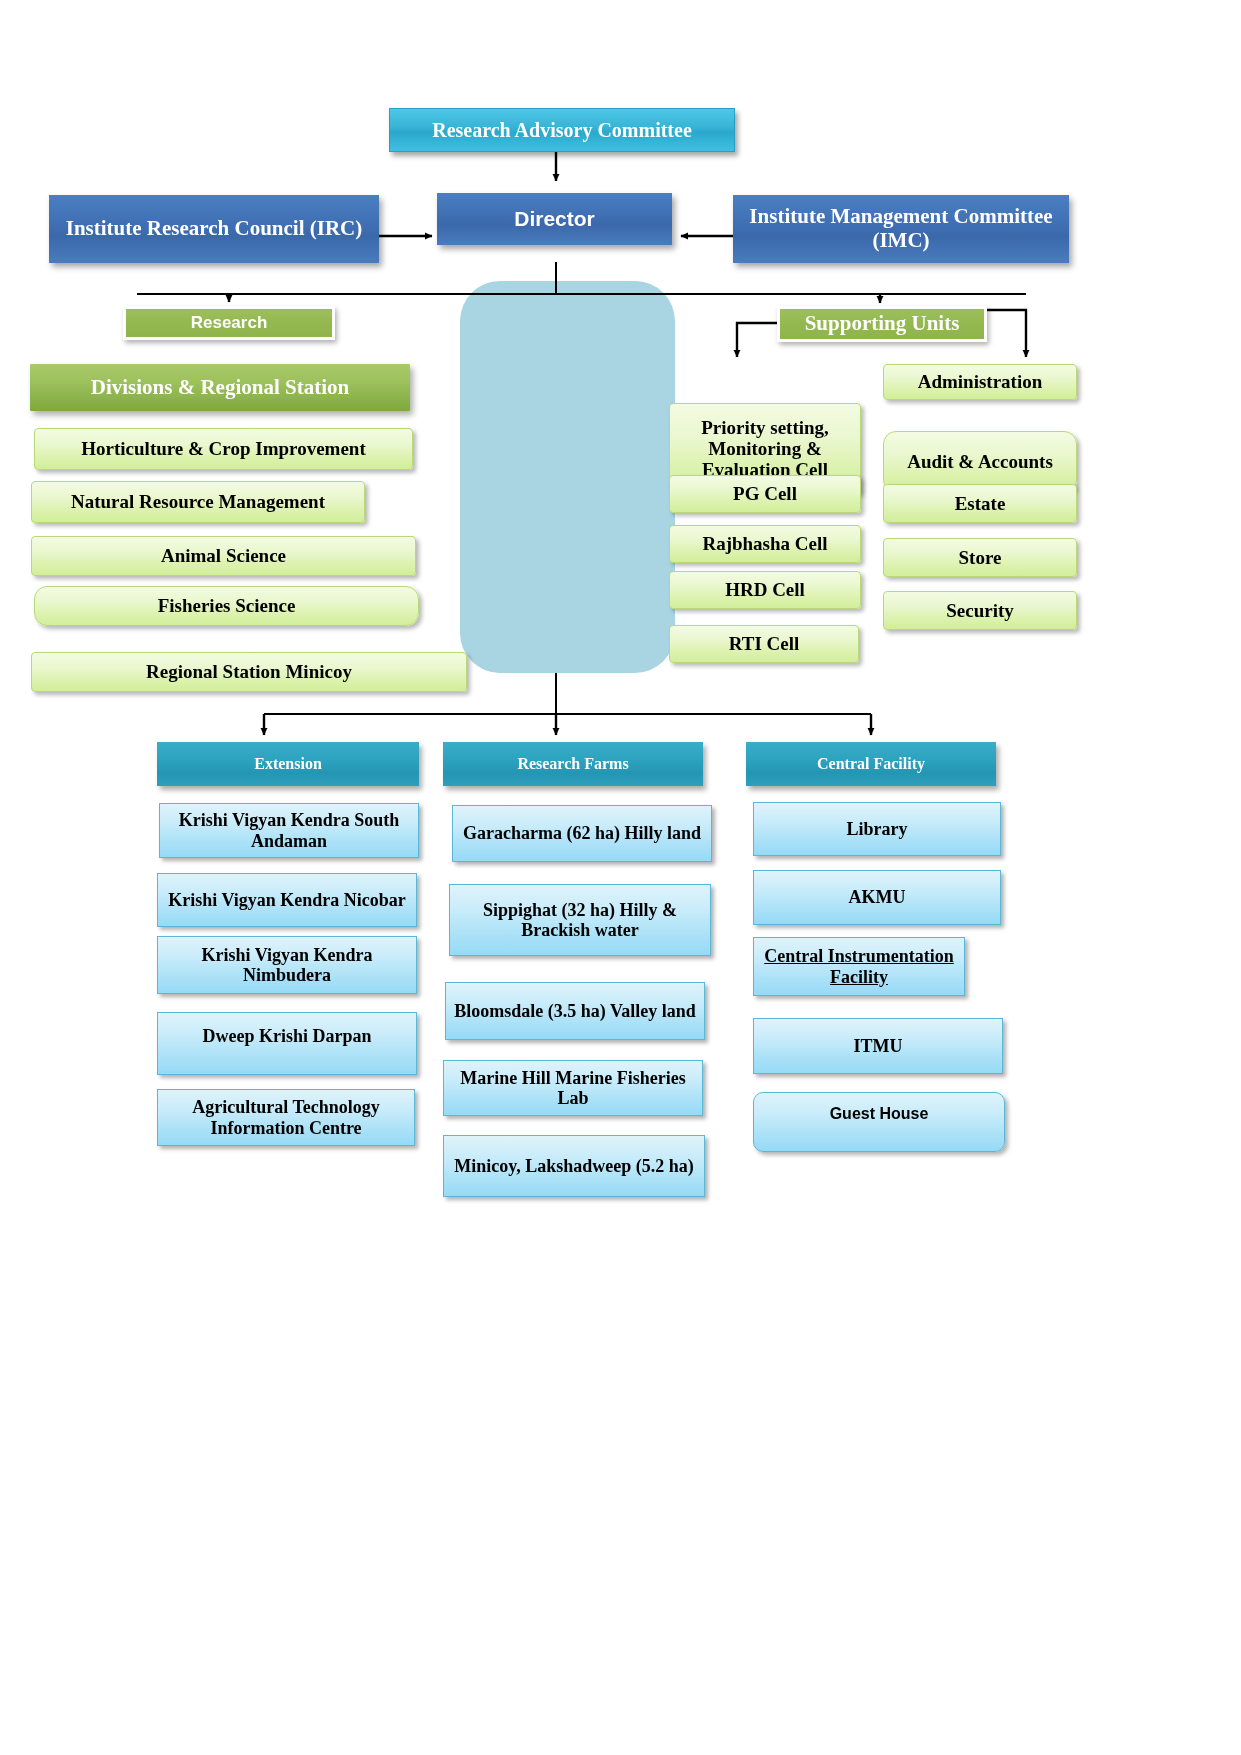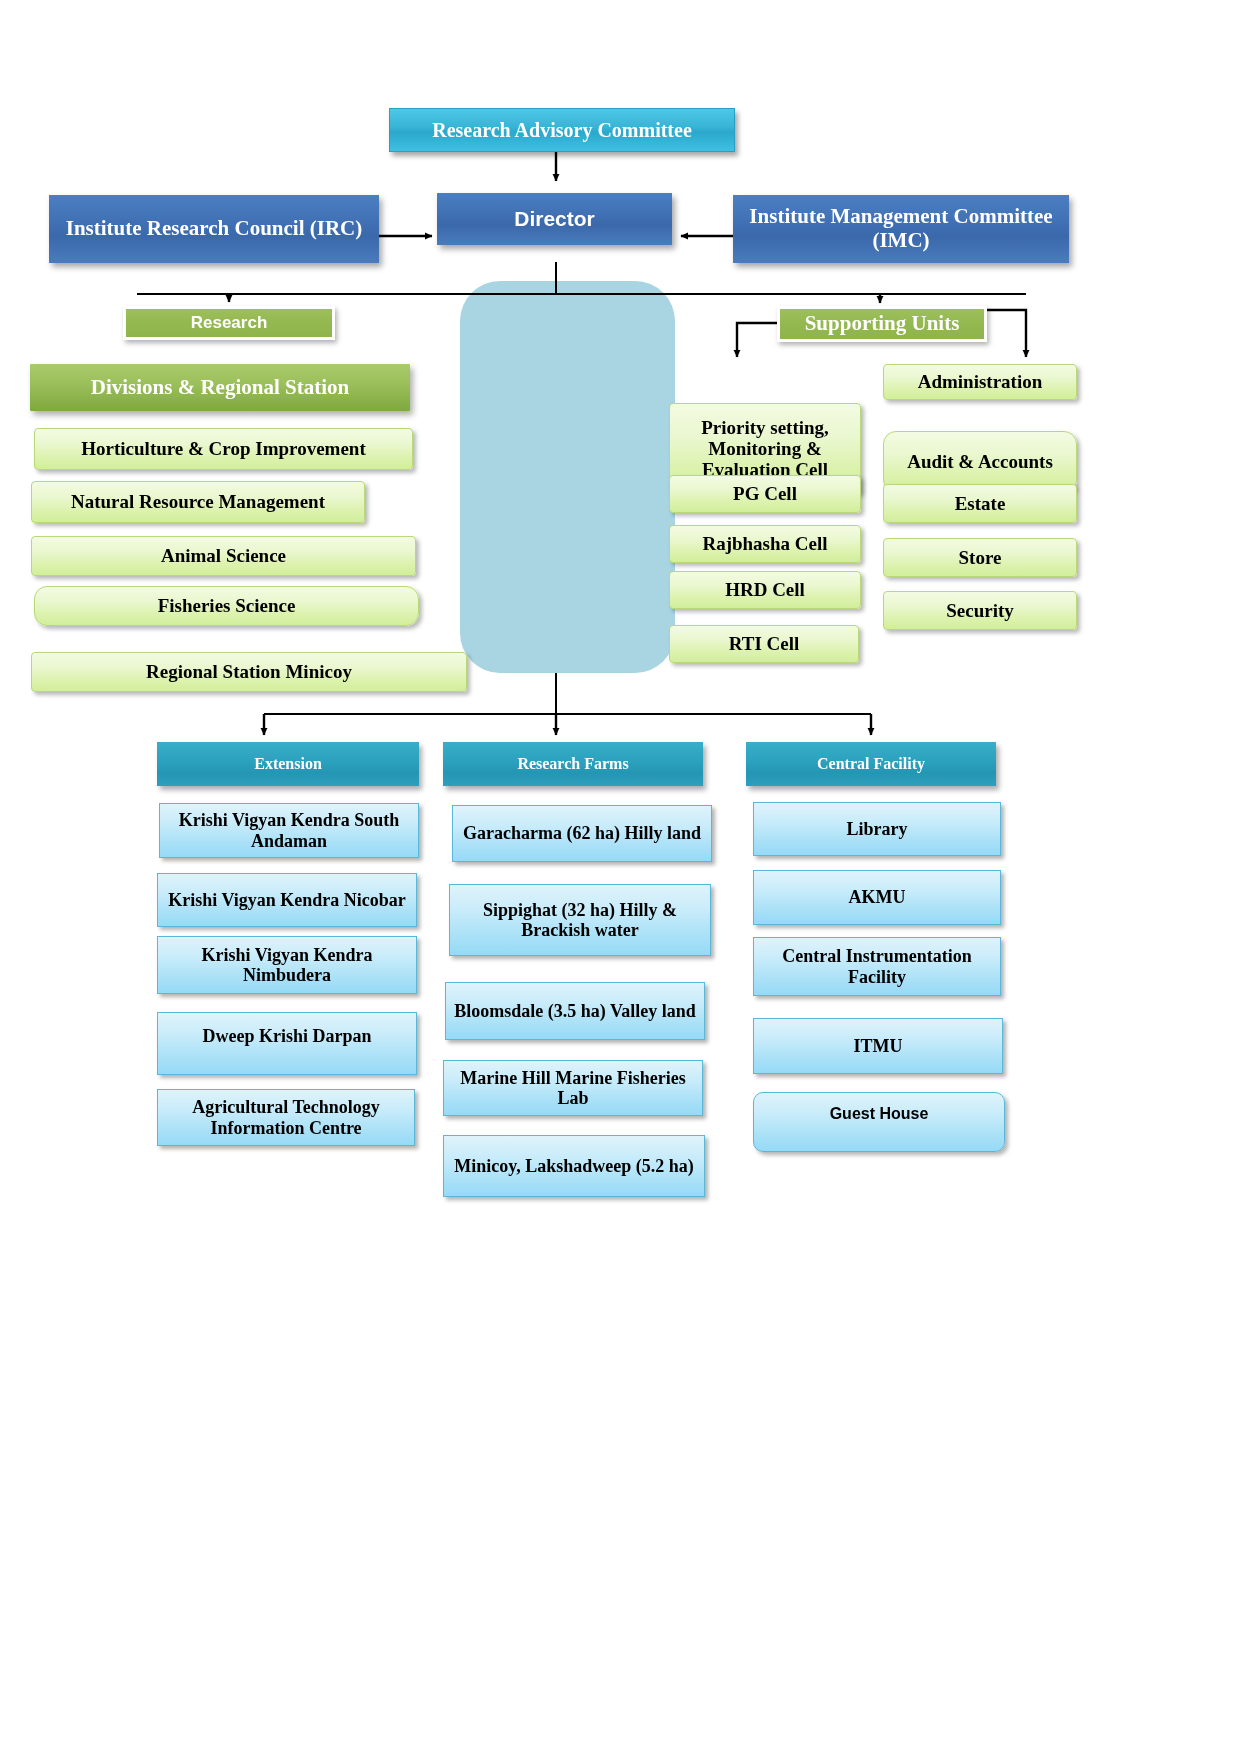--- a/index.html
+++ b/index.html
@@ -272,21 +272,21 @@
 
   <div class="node teal-head" style="left:746px; top:742px; width:250px; height:44px;">
     <span>Central Facility</span>
   </div>
   <div class="node leaf-blue" style="left:753px; top:802px; width:248px; height:54px;">
     <span>Library</span>
   </div>
   <div class="node leaf-blue" style="left:753px; top:870px; width:248px; height:55px;">
     <span>AKMU</span>
   </div>
-  <div class="node leaf-blue" style="left:753px; top:937px; width:248px; height:59px; padding:0 8px;">
+  <div class="node leaf-blue" style="left:753px; top:937px; width:212px; height:59px; padding:0 8px;text-decoration:underline;">
     <span>Central Instrumentation Facility</span>
   </div>
   <div class="node leaf-blue" style="left:753px; top:1018px; width:250px; height:56px;">
     <span>ITMU</span>
   </div>
   <div class="node leaf-blue sans" style="left:753px; top:1092px; width:252px; height:60px; align-items:flex-start; padding-top:12px;border-radius:10px;">
     <span>Guest House</span>
   </div>
 
 </div>

